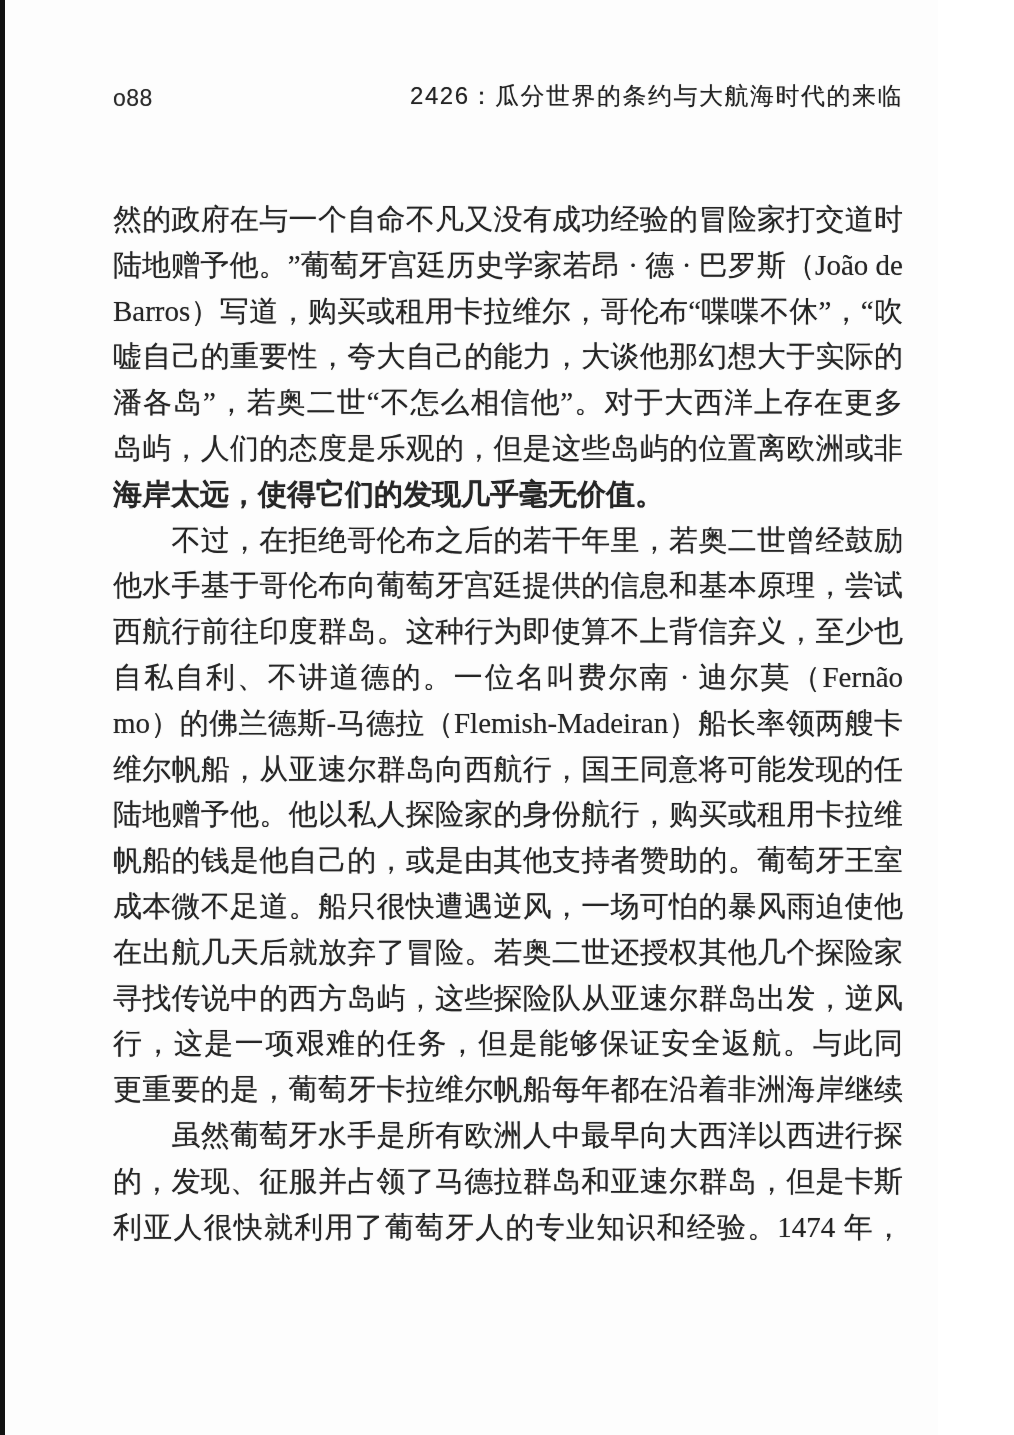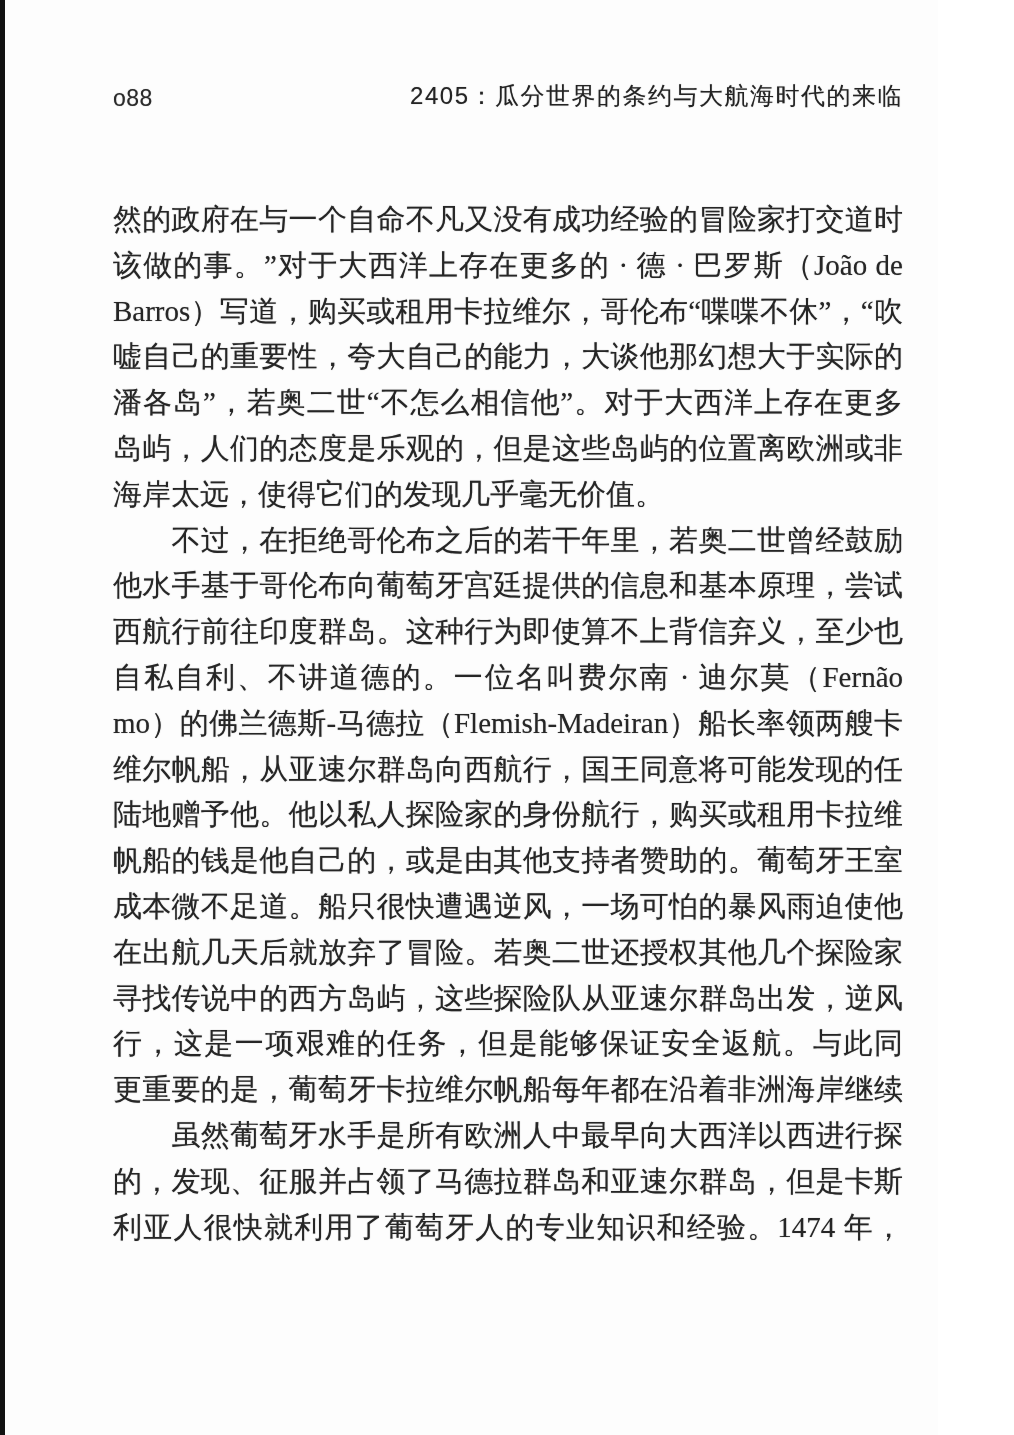--- a/index.html
+++ b/index.html
@@ -64,36 +64,37 @@
   }
   .line {
     height: 45.8px;
     line-height: 45.8px;
     text-align: justify;
     text-align-last: justify;
     overflow: hidden;
   }
   .line.flush {
     text-align-last: left;
+    font-weight: bold;
   }
 </style>
 </head>
 <body>
 
 <div class="page">
   <div class="edge-bar"></div>
 
   <div class="header">
     <span class="pagenum">o88</span>
-    <span class="running-title">2405：瓜分世界的条约与大航海时代的来临</span>
+    <span class="running-title">2426：瓜分世界的条约与大航海时代的来临</span>
   </div>
 
   <div class="body-text">
       <div class="line">然的政府在与一个自命不凡又没有成功经验的冒险家打交道时应</div>
-      <div class="line">该做的事。”对于大西洋上存在更多的 · 德 · 巴罗斯（João de</div>
+      <div class="line">陆地赠予他。”葡萄牙宫廷历史学家若昂 · 德 · 巴罗斯（João de</div>
       <div class="line">Barros）写道，购买或租用卡拉维尔，哥伦布“喋喋不休”，“吹</div>
       <div class="line">嘘自己的重要性，夸大自己的能力，大谈他那幻想大于实际的吉</div>
       <div class="line">潘各岛”，若奥二世“不怎么相信他”。对于大西洋上存在更多的</div>
       <div class="line">岛屿，人们的态度是乐观的，但是这些岛屿的位置离欧洲或非洲</div>
       <div class="line flush">海岸太远，使得它们的发现几乎毫无价值。</div>
       <div class="line">　　不过，在拒绝哥伦布之后的若干年里，若奥二世曾经鼓励其</div>
       <div class="line">他水手基于哥伦布向葡萄牙宫廷提供的信息和基本原理，尝试向</div>
       <div class="line">西航行前往印度群岛。这种行为即使算不上背信弃义，至少也是</div>
       <div class="line">自私自利、不讲道德的。一位名叫费尔南 · 迪尔莫（Fernão Dul-</div>
       <div class="line">mo）的佛兰德斯-马德拉（Flemish-Madeiran）船长率领两艘卡拉</div>

